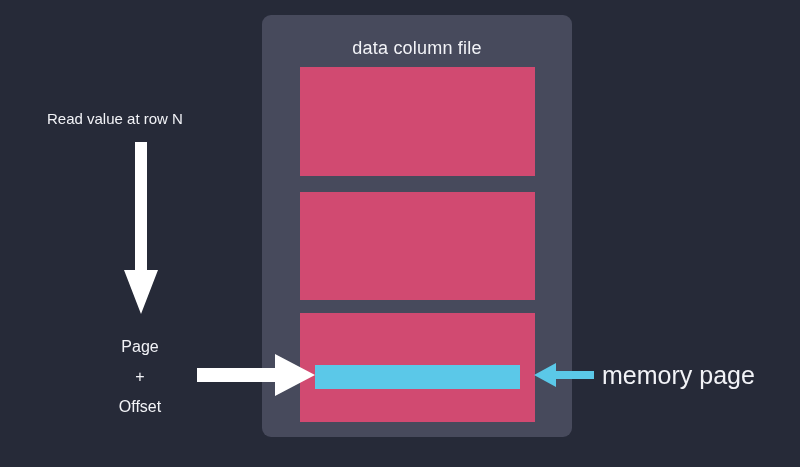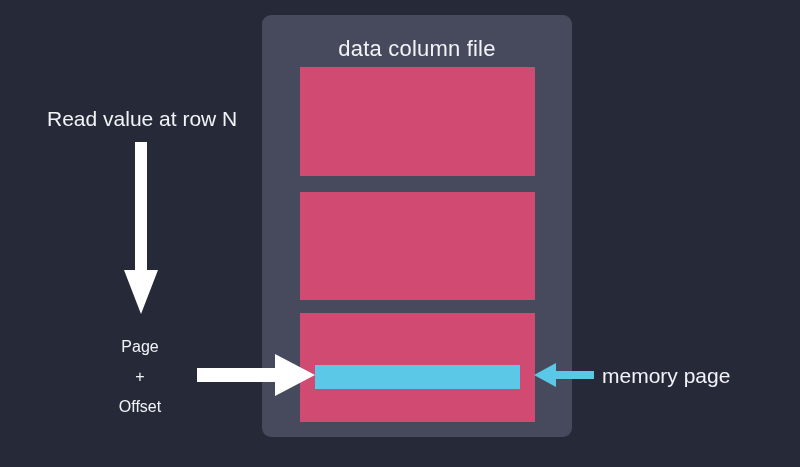--- a/index.html
+++ b/index.html
@@ -29,21 +29,21 @@
     background: #474a5c;
     border-radius: 9px;
   }
   #panel-title {
     position: absolute;
     left: 0;
     top: 20px;
     width: 310px;
     text-align: center;
     color: #f2f3f7;
-    font-size: 22px;
+    font-size: 18px;
     line-height: 27px;
     letter-spacing: .2px;
     white-space: nowrap;
   }
 
   
   .page-block {
     position: absolute;
     left: 38px;
     width: 235px;
@@ -65,37 +65,37 @@
 
   
   .label {
     position: absolute;
     color: #f2f3f7;
     white-space: nowrap;
   }
   #label-read-row {
     left: 47px;
     top: 105px;
-    font-size: 21px;
+    font-size: 15px;
     line-height: 28px;
   }
   #label-page-offset {
     left: 66px;
     top: 332px;
     width: 148px;
     text-align: center;
     font-size: 16px;
     line-height: 30px;
     white-space: normal;
   }
   #label-page-offset > span { display: block; }
   #label-memory-page {
     left: 602px;
     top: 363px;
-    font-size: 21px;
+    font-size: 25px;
     line-height: 25px;
   }
 
   
   .arrow-svg {
     position: absolute;
     overflow: visible;
   }
   #arrow-down-wrap  { left: 118px; top: 142px;  width: 46px;  height: 172px; }
   #arrow-right-wrap { left: 197px; top: 352px;  width: 118px; height: 46px;  }

